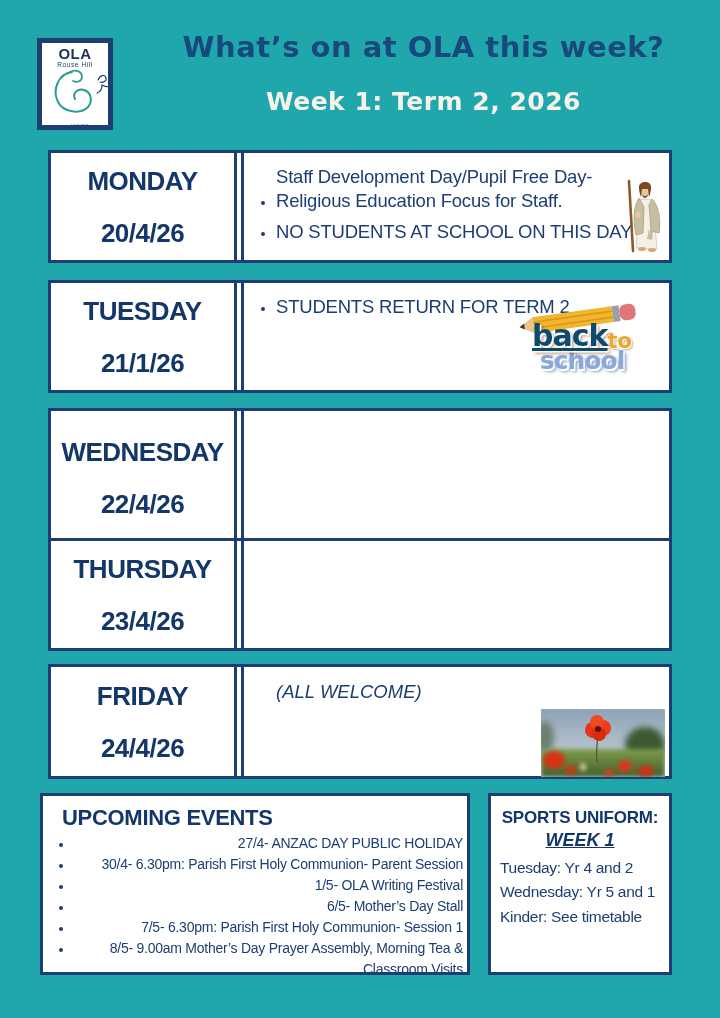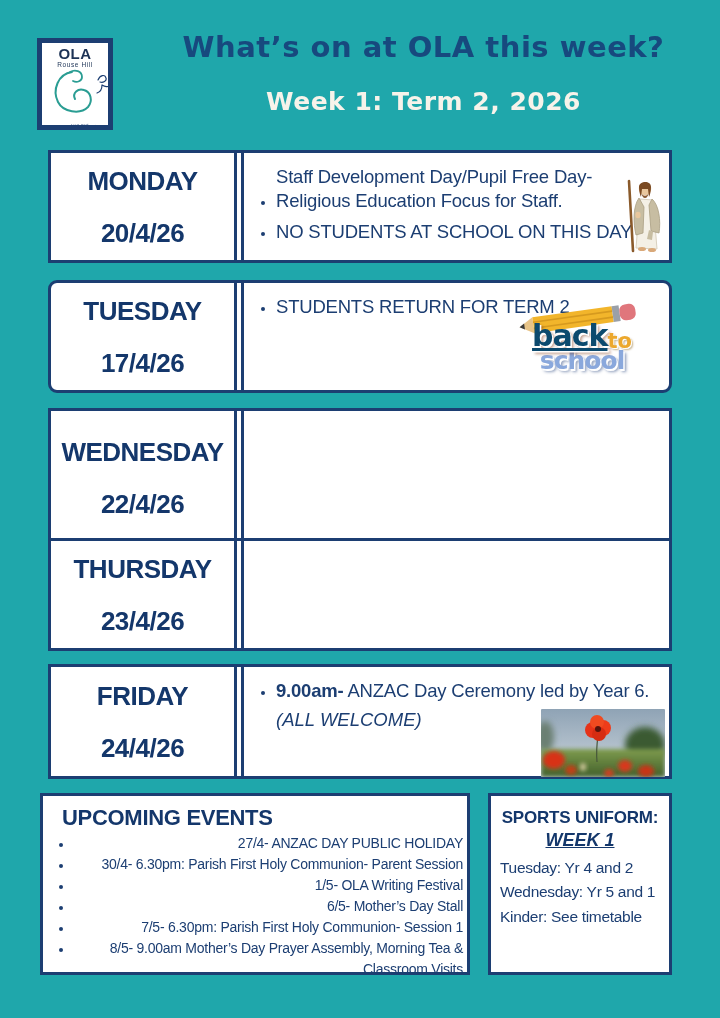--- a/index.html
+++ b/index.html
@@ -32,21 +32,21 @@
     font-family:"DejaVu Sans", sans-serif;
     font-size:25px;font-weight:bold;color:#f7f3ea;letter-spacing:.5px;
   }
 
   
   .day-row{
     position:absolute;left:48px;width:624px;box-sizing:border-box;
     background:#ffffff;border:3px solid #1c3e72;display:flex;
   }
   .row-mon{top:150px;height:113px;}
-  .row-tue{top:280px;height:113px;border-radius:9px;}
+  .row-tue{top:280px;height:113px;}
   .row-wed{top:408px;height:140px;}
   .row-thu{top:538px;height:113px;}
   .row-fri{top:664px;height:115px;}
   .day-cell{
     width:183px;flex:0 0 183px;border-right:3px solid #1c3e72;
     display:flex;flex-direction:column;align-items:center;justify-content:center;
     gap:26px;
   }
   .day-name,.day-date{
     font-weight:bold;color:#14376b;font-size:26px;line-height:26px;letter-spacing:-0.5px;
@@ -158,21 +158,21 @@
         <ellipse cx="22" cy="40" rx="2.6" ry="3.2" fill="#e9c79d"></ellipse>
         <ellipse cx="26" cy="74" rx="4" ry="2" fill="#d9a97a"></ellipse>
         <ellipse cx="36" cy="75" rx="4" ry="2" fill="#d9a97a"></ellipse>
       </svg>
     </div>
   </section>
 
   <section class="day-row row-tue">
     <div class="day-cell">
       <div class="day-name">TUESDAY</div>
-      <div class="day-date">17/4/26</div>
+      <div class="day-date">21/1/26</div>
     </div>
     <div class="content-cell">
       <ul>
         <li>STUDENTS RETURN FOR TERM 2</li>
       </ul>
       <div class="bts">
         <svg class="pencil" width="122" height="24" viewBox="0 0 122 24">
           <polygon points="2,12 16,4 16,20" fill="#e8c488"></polygon>
           <polygon points="2,12 7,9 7,15" fill="#3a3a3a"></polygon>
           <rect x="16" y="4" width="80" height="16" fill="#f2b52b"></rect>
@@ -204,23 +204,20 @@
     </div>
     <div class="content-cell"></div>
   </section>
 
   <section class="day-row row-fri">
     <div class="day-cell">
       <div class="day-name">FRIDAY</div>
       <div class="day-date">24/4/26</div>
     </div>
     <div class="content-cell">
-      <ul>
-        <li><span class="bold-seg">9.00am-</span><span> ANZAC Day Ceremony led by Year 6.</span></li>
-      </ul>
       <div class="event-note">(ALL WELCOME)</div>
       <svg class="poppy" width="124" height="68" viewBox="0 0 124 68">
         <defs>
           <linearGradient id="sky" x1="0" y1="0" x2="0" y2="1">
             <stop offset="0" stop-color="#8fa3b5"></stop>
               <stop offset="1" stop-color="#ced7de"></stop>
           </linearGradient>
           <linearGradient id="field" x1="0" y1="0" x2="0" y2="1">
             <stop offset="0" stop-color="#7f9c4e"></stop>
               <stop offset="1" stop-color="#42602b"></stop>

